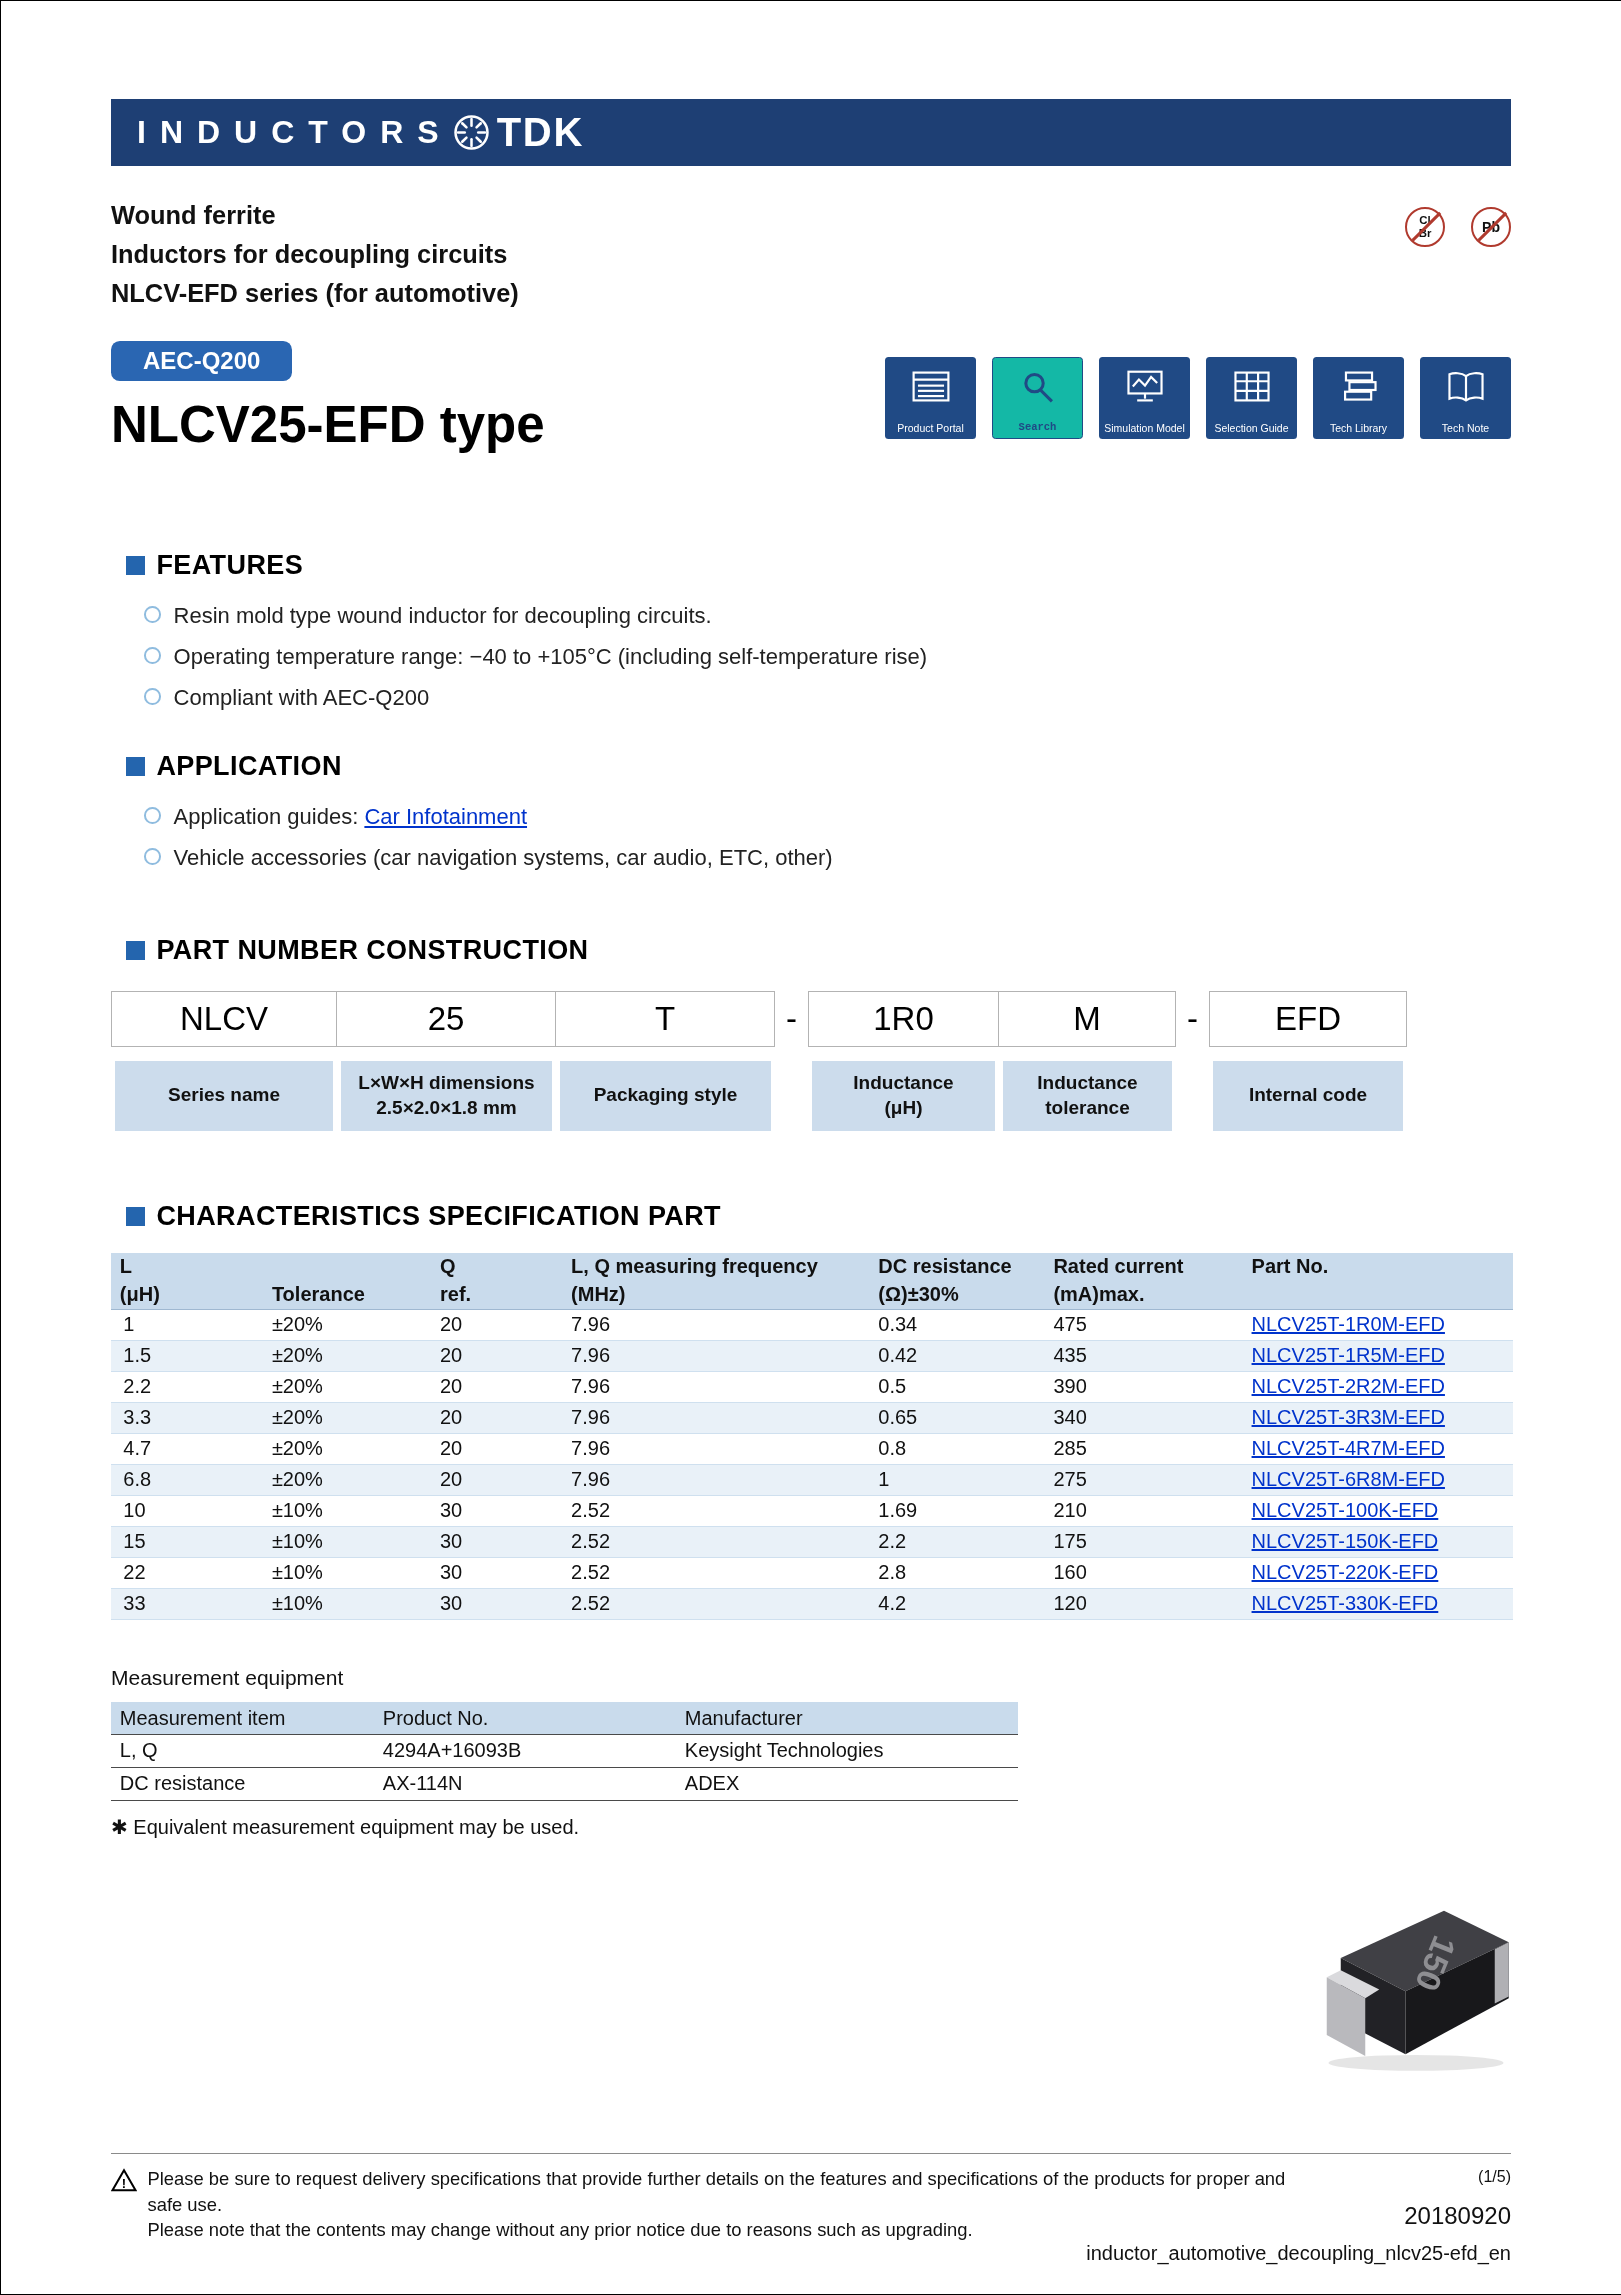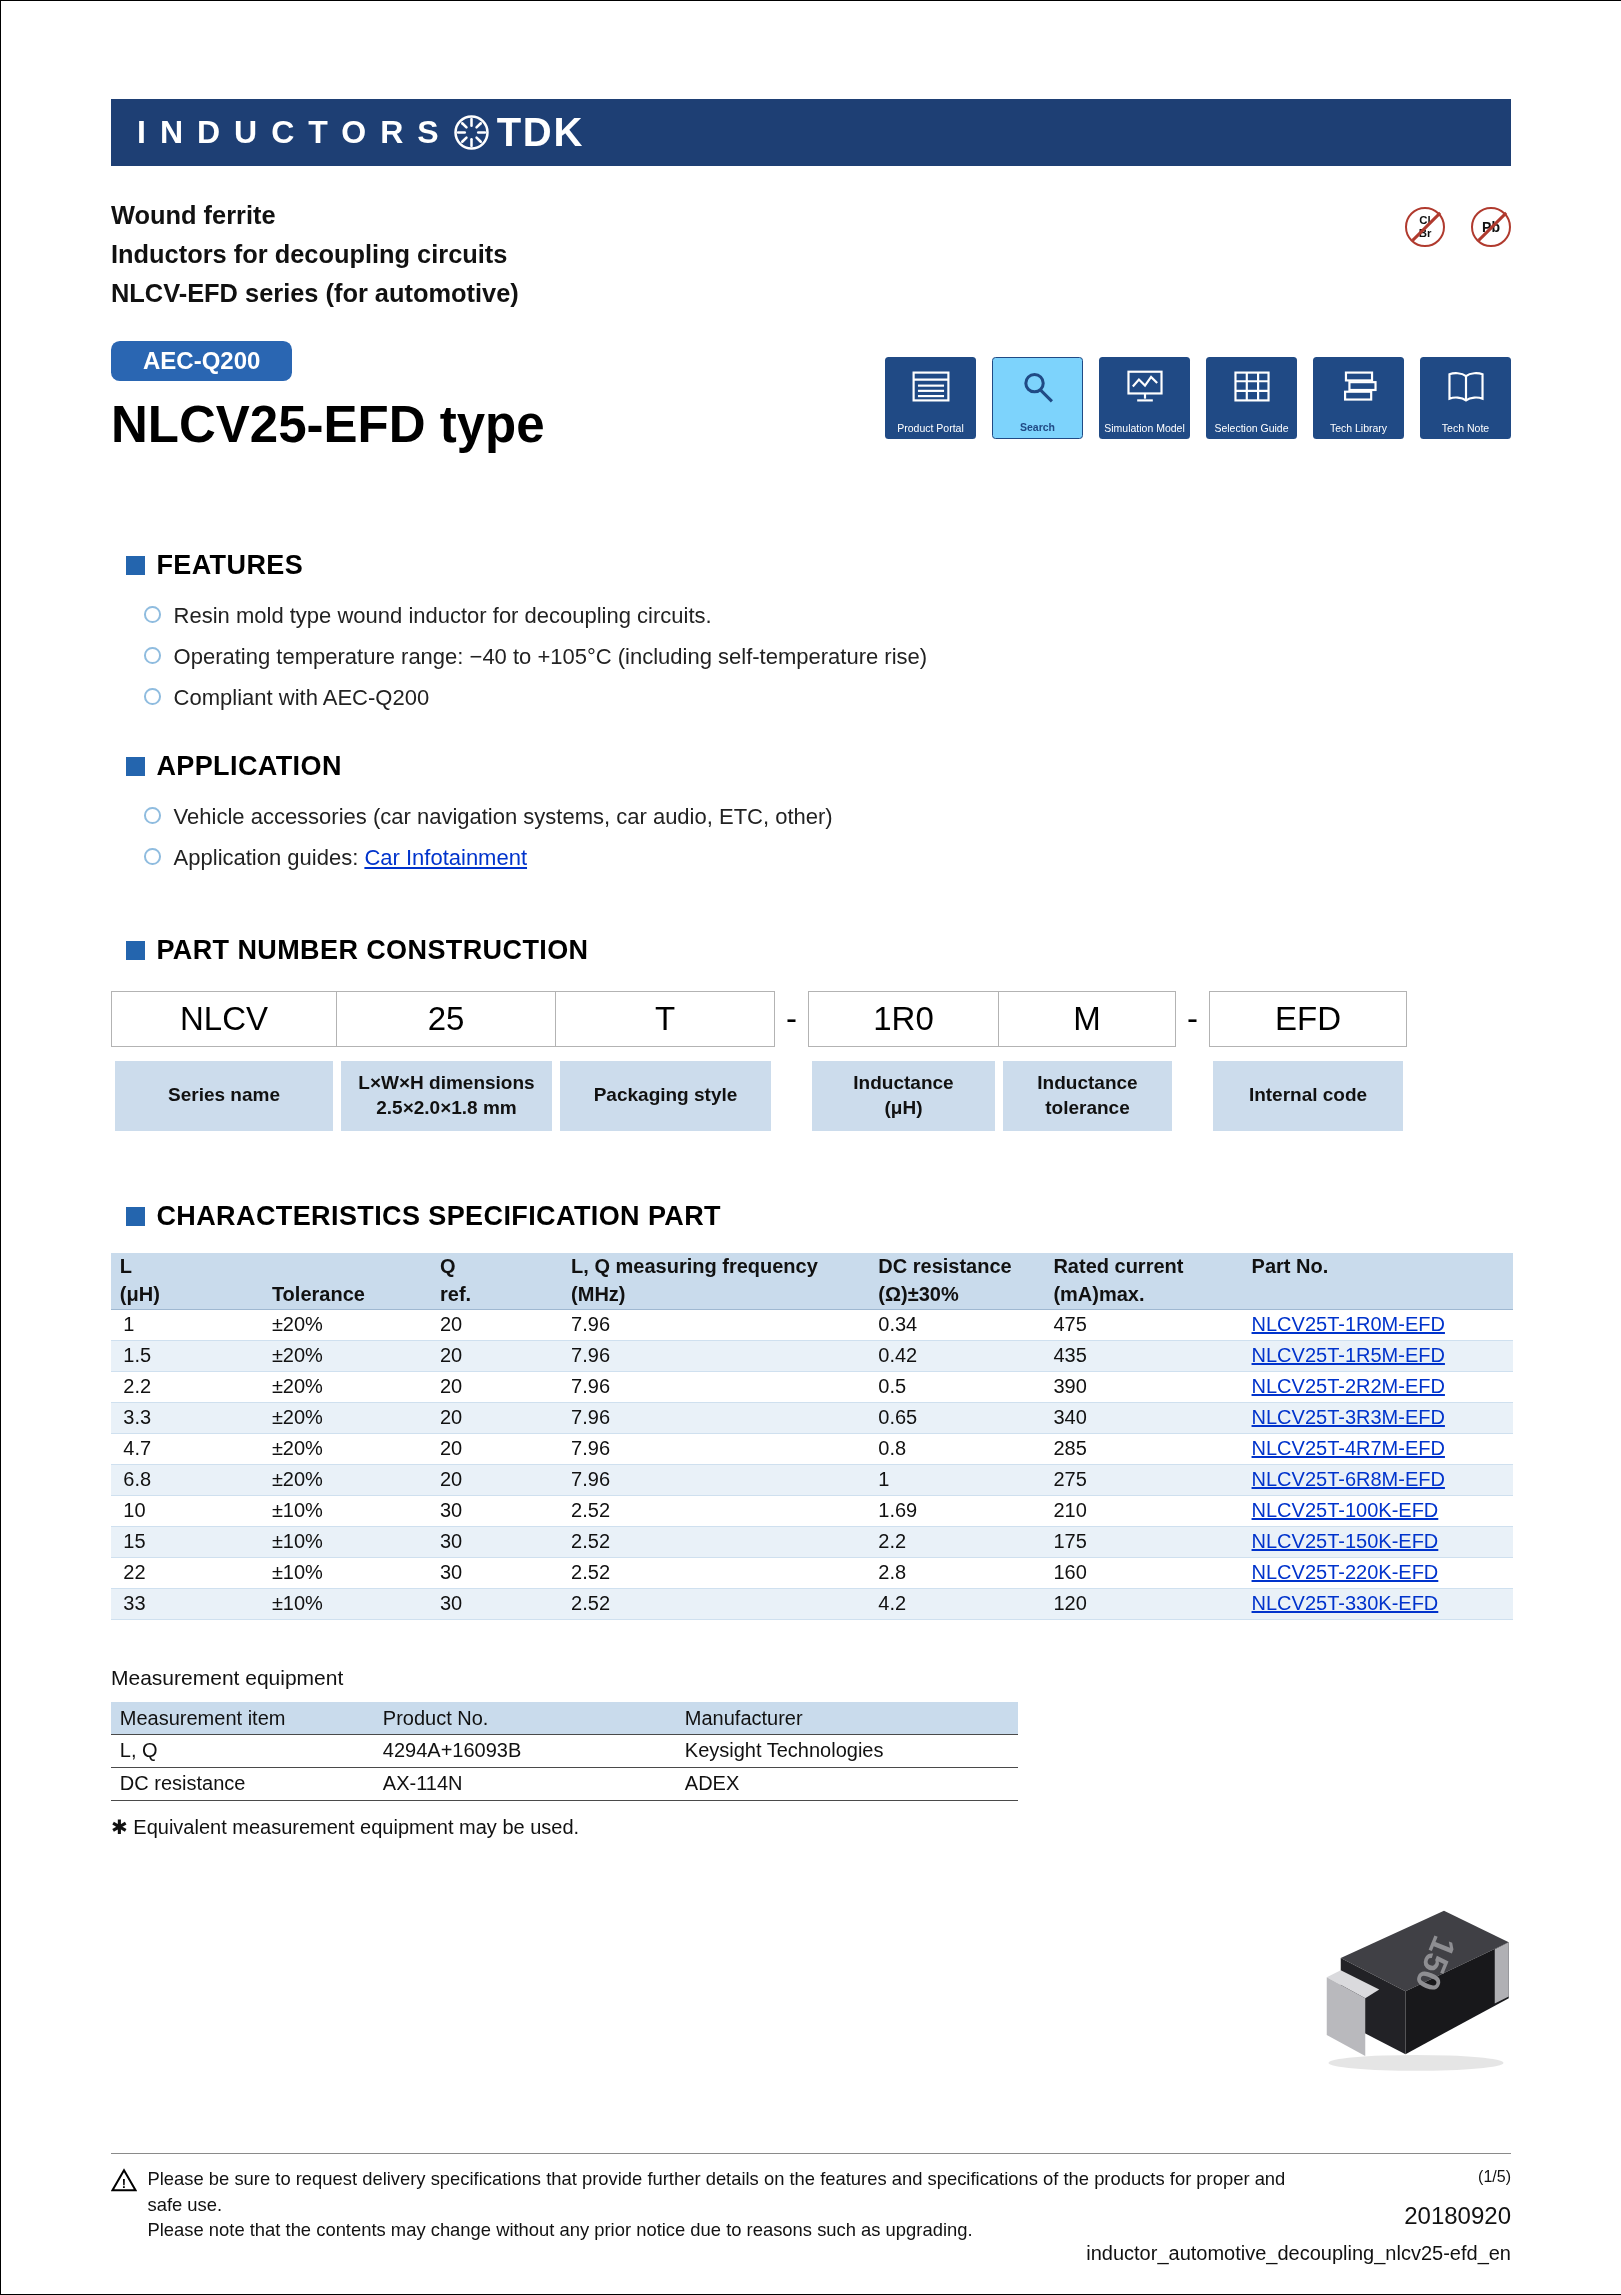--- a/index.html
+++ b/index.html
@@ -39,21 +39,21 @@
   .badge {
     display:inline-block; background:#2a66b2; color:#fff; font-weight:bold; font-size:24px;
     padding:6.1px 32px; border-radius:8.8px;
   }
   .page-title { font-size:51px; font-weight:bold; color:#000; margin-top:14px; }
   .toolbar { position:absolute; right:0; top:16px; display:flex; gap:16px; }
   .tool-tile {
     position:relative; width:91px; height:82px; background:#204a85; border-radius:3.5px;
     display:flex; flex-direction:column; align-items:center; cursor:pointer;
   }
-  .tool-tile.light { background:#7dd3fc; border:1.8px solid #204a85; }
+  .tool-tile.light { background:#14b8a6; border:1.8px solid #204a85;font-family:Liberation Mono, monospace; }
   .tile-icon { margin-top:8.8px; height:42px; display:flex; align-items:center; justify-content:center; }
   .tile-label {
     position:absolute; bottom:4.4px; left:1.8px; right:1.8px; text-align:center;
     color:#fff; font-size:10.5px; line-height:11.4px;
   }
   .tool-tile.light .tile-label { color:#204a85; font-weight:bold; }
 
   
   .section-head { display:flex; align-items:center; gap:11.4px;padding-left:15px; }
   .head-square { width:19px; height:19px; background:#2465ae; flex:none; }
@@ -266,25 +266,25 @@
     </div>
 
     <div class="application-section">
       <div class="section-head">
         <span class="head-square"></span>
         <span class="section-title">APPLICATION</span>
       </div>
       <div class="bullet-list">
         <div class="bullet-item">
           <span class="bullet-circle"></span>
-          <span class="bullet-text">Vehicle accessories (car navigation systems, car audio, ETC, other)</span>
+          <span class="bullet-text"><span>Application guides: </span><a href="#" class="doc-link">Car Infotainment</a></span>
         </div>
         <div class="bullet-item">
           <span class="bullet-circle"></span>
-          <span class="bullet-text"><span>Application guides: </span><a href="#" class="doc-link">Car Infotainment</a></span>
+          <span class="bullet-text">Vehicle accessories (car navigation systems, car audio, ETC, other)</span>
         </div>
       </div>
     </div>
 
     <div class="pn-section">
       <div class="section-head">
         <span class="head-square"></span>
         <span class="section-title">PART NUMBER CONSTRUCTION</span>
       </div>
       <div class="pn-area">

